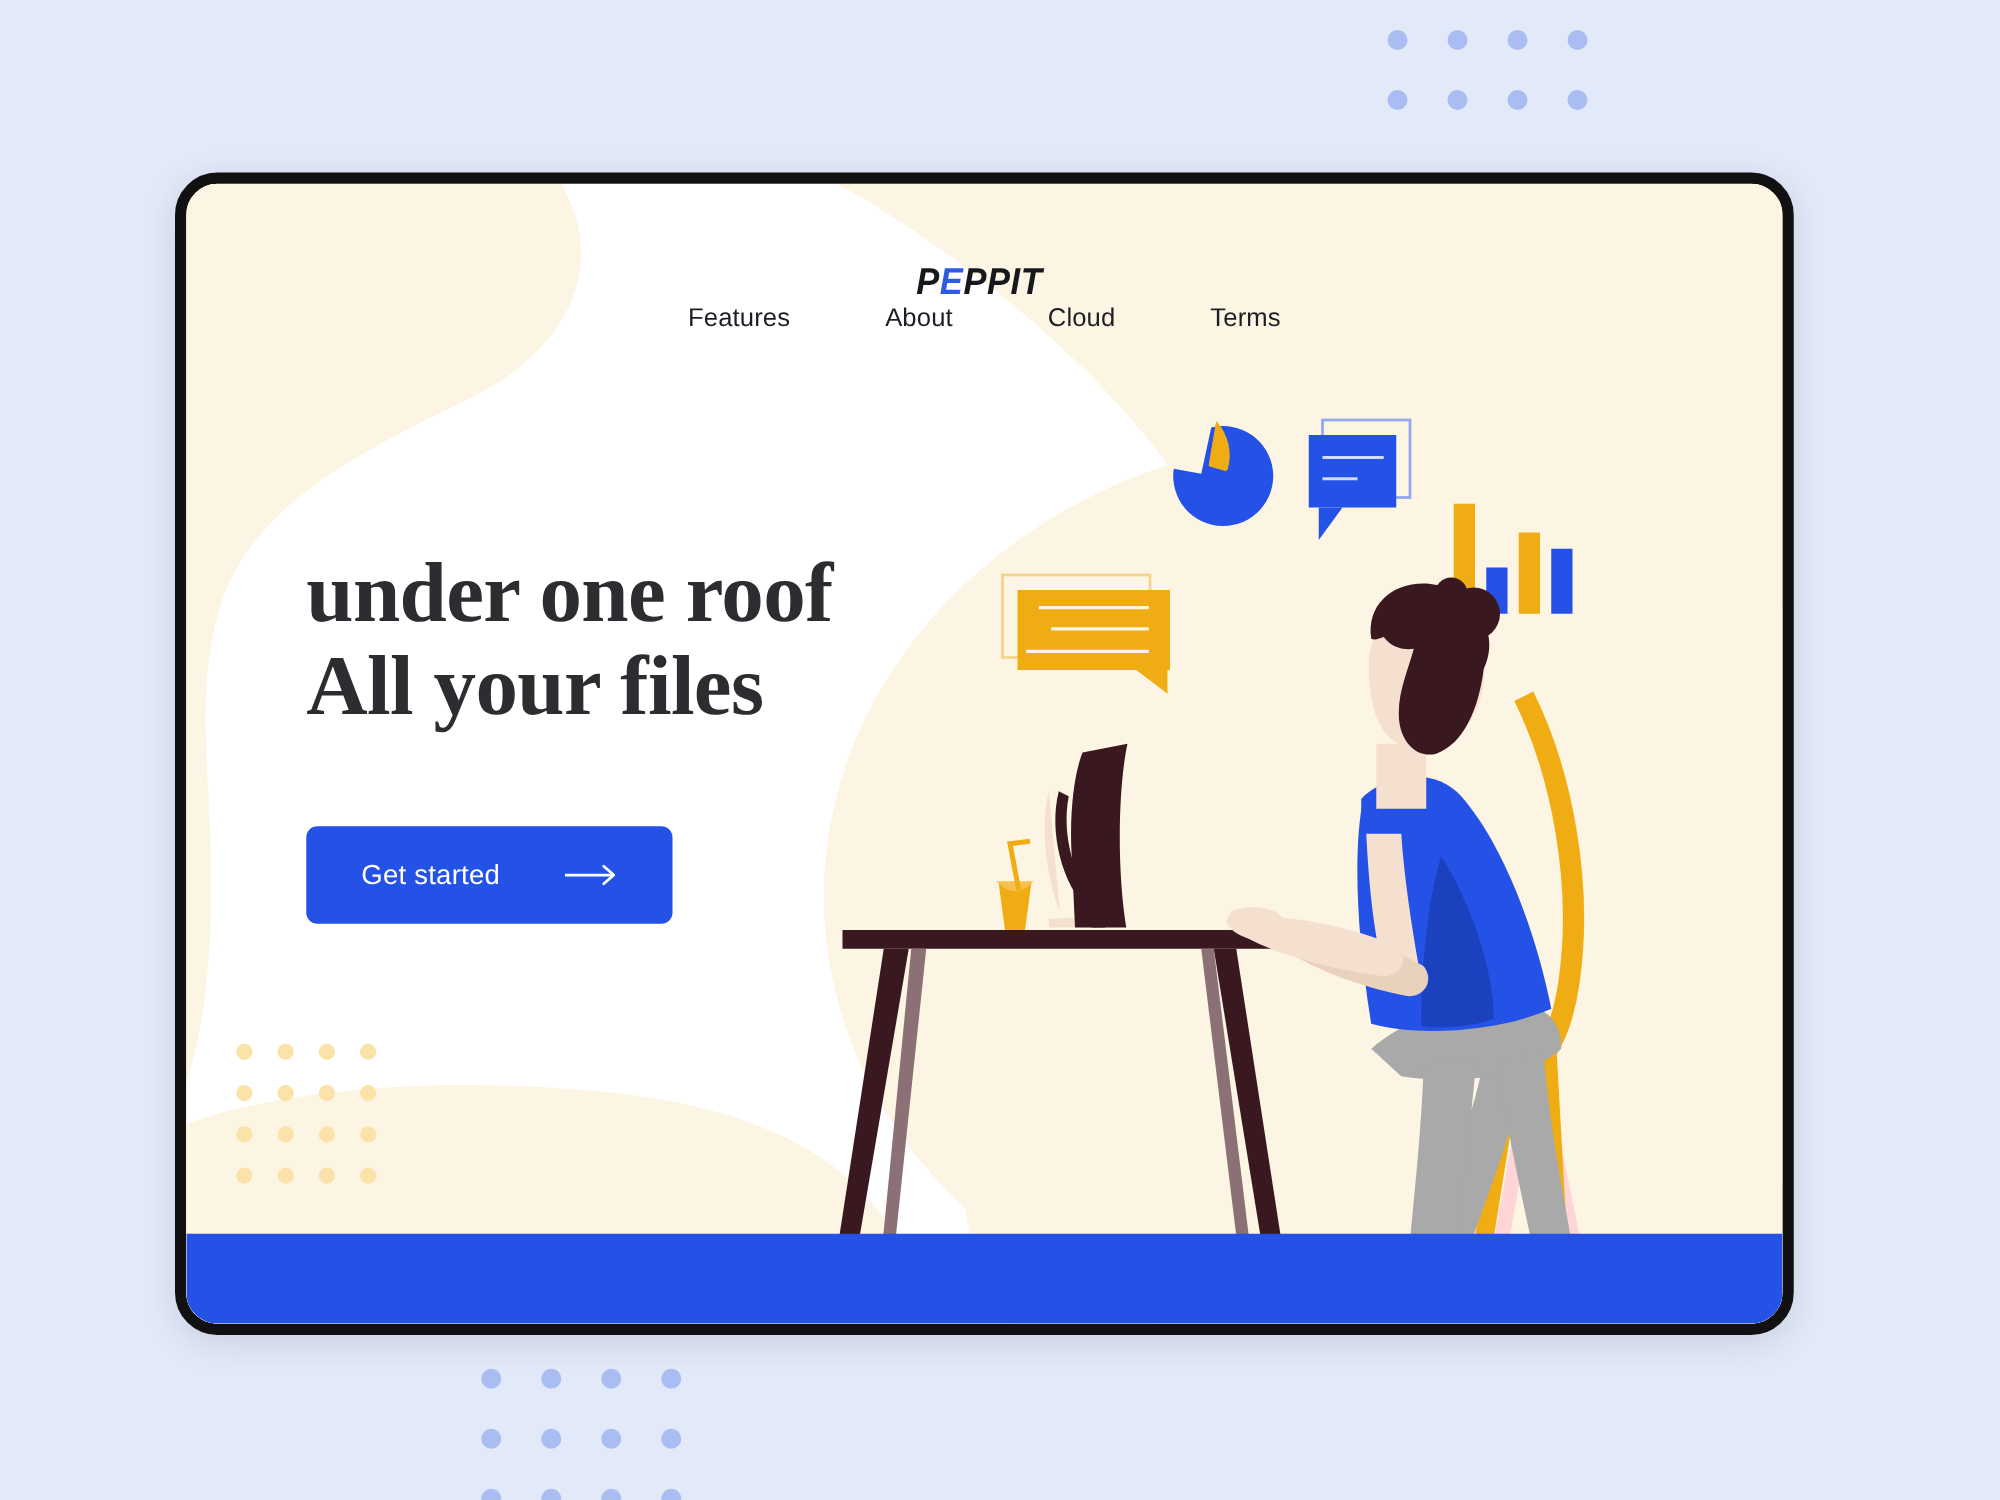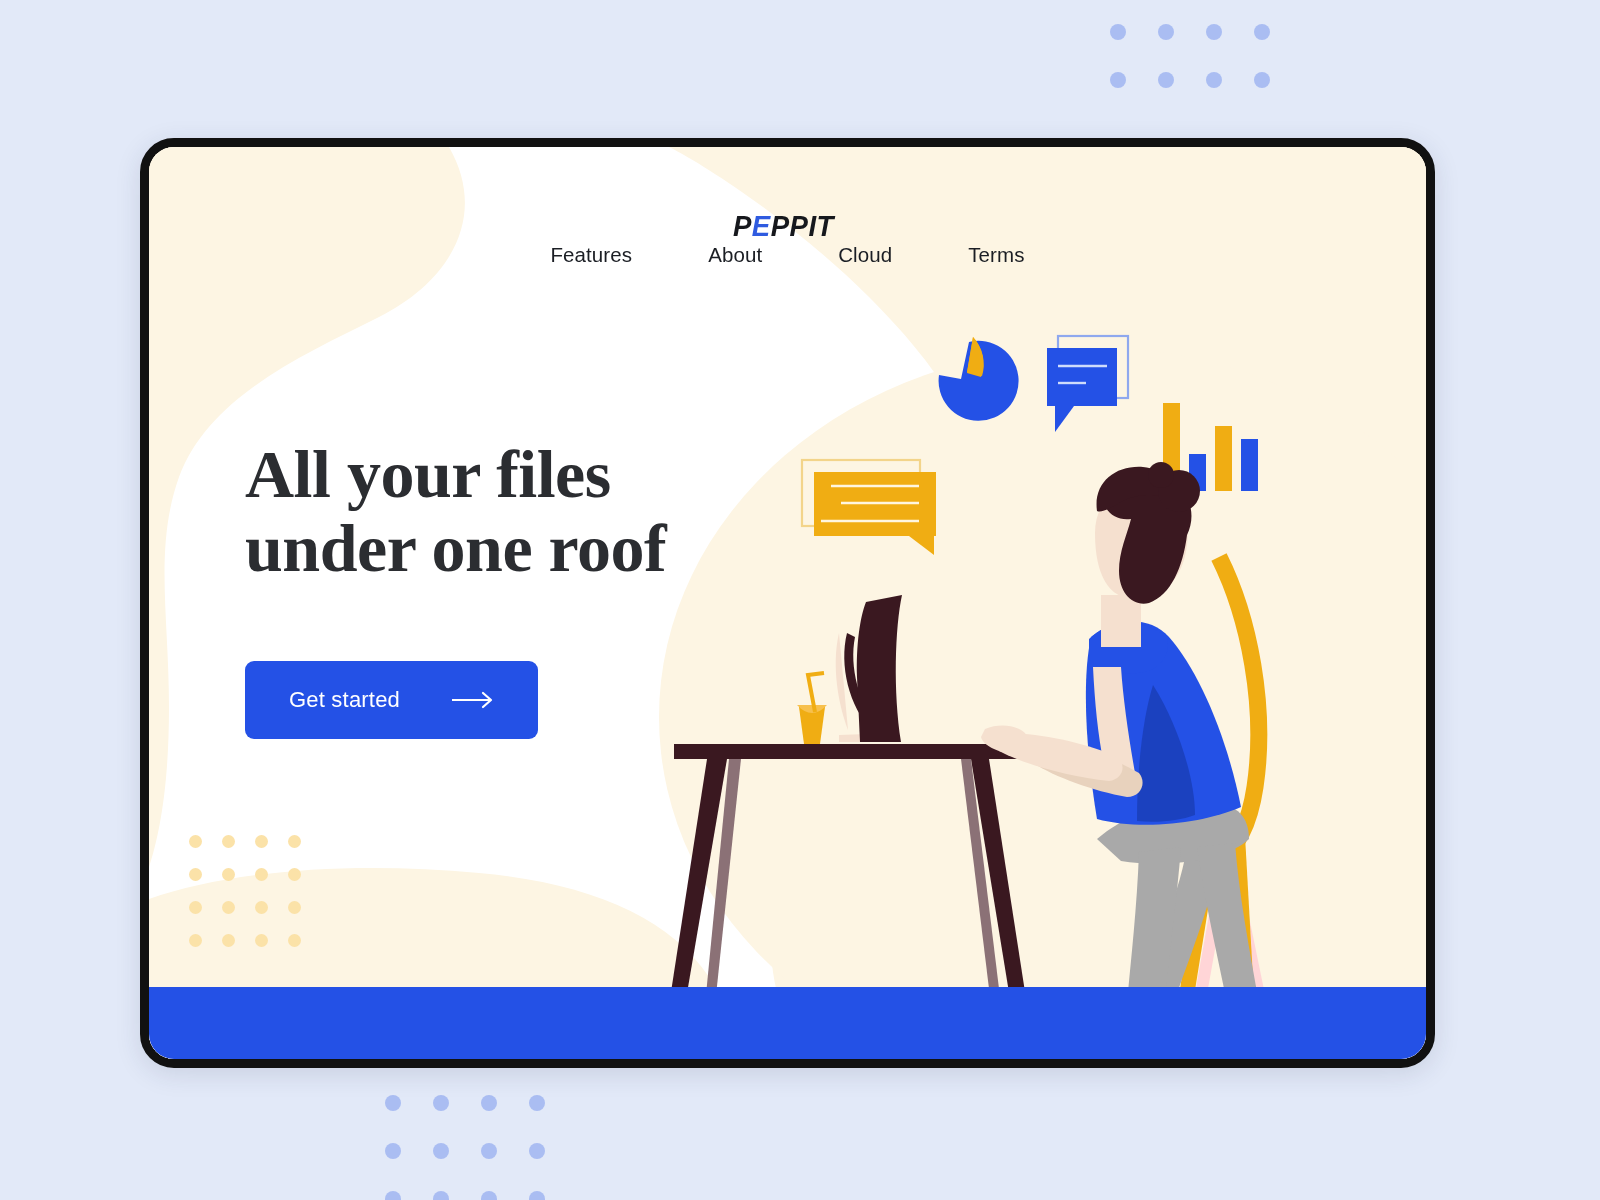--- a/index.html
+++ b/index.html
@@ -221,22 +221,22 @@
       <nav class="nav">
         <a href="#">Features</a>
         <a href="#">About</a>
         <a href="#">Cloud</a>
         <a href="#">Terms</a>
       </nav>
     </div>
 
     <div class="hero">
       <h1>
+        <span class="line">under one roof</span>
         <span class="line">All your files</span>
-        <span class="line">under one roof</span>
       </h1>
 
       <button class="cta">
         <span>Get started</span>
         <span class="arrow">
           <svg width="42" height="18" viewBox="0 0 42 18" fill="none">
             <path d="M0 9 H38" stroke="#ffffff" stroke-width="2.2" stroke-linecap="round"></path>
             <path d="M31 2 L39 9 L31 16" stroke="#ffffff" stroke-width="2.2" stroke-linecap="round" stroke-linejoin="round" fill="none"></path>
           </svg>
         </span>

